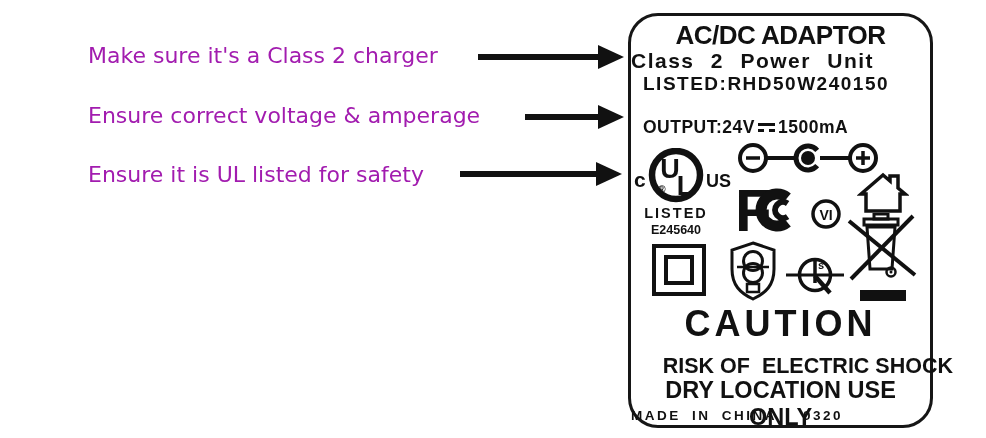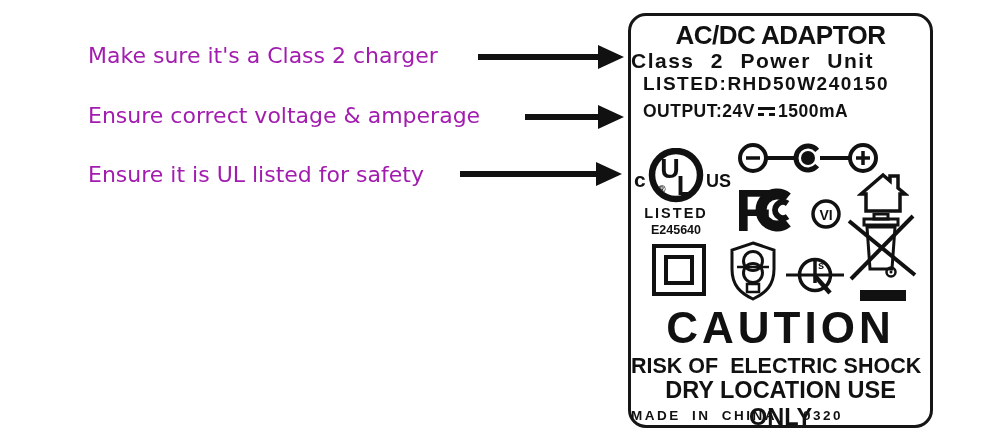--- a/index.html
+++ b/index.html
@@ -13,37 +13,37 @@
     font-family:"DejaVu Sans", sans-serif;
     font-size:22px; color:#a21caf; white-space:nowrap;
   }
   .arrow { position:absolute; height:26px; }
   .arrow line { stroke:#111; stroke-width:6; }
   .arrow polygon { fill:#111; }
 
   
   .adaptor-label {
     position:absolute; left:628px; top:13px; width:299px; height:409px;
-    border:3px solid #161616; border-radius:18px; background:#fff;
+    border:3px solid #161616; border-radius:30px; background:#fff;
   }
   .adaptor-label > div, .adaptor-label > svg { position:absolute; }
   .lbl-title   { top:4px;  left:0; width:100%; text-align:center; font-size:26px; font-weight:bold; letter-spacing:-0.5px; }
   .lbl-sub     { top:33px; left:0; width:100%; text-align:left; font-size:21px; font-weight:bold; letter-spacing:1.5px; word-spacing:9px; }
   .lbl-model   { top:57px;  left:12px; font-size:19px;   font-weight:bold; letter-spacing:1.5px; white-space:pre; }
   .lbl-input   { top:81px;  left:9px;  font-size:17.5px; font-weight:bold; letter-spacing:0.5px; white-space:pre; }
-  .lbl-output  { top:85px; left:12px; font-size:17.5px; font-weight:bold; letter-spacing:0.5px; white-space:pre; }
+  .lbl-output  { top:101px; left:12px; font-size:17.5px; font-weight:bold; letter-spacing:0.5px; white-space:pre; }
   .dc-symbol {
     display:inline-block; width:17px; height:10px; position:relative; margin:0 3px;
     vertical-align:baseline;
   }
   .dc-symbol::before { content:""; position:absolute; left:0; right:0; top:0; border-top:3.5px solid #111; }
   .dc-symbol::after  { content:""; position:absolute; left:0; right:0; top:6px; border-top:3.5px dashed #111; }
 
-  .lbl-caution { top:287px; left:0; width:100%; text-align:center; font-size:44px; font-weight:bold; letter-spacing:4px; }
-  .lbl-risk    { top:338px; left:0; width:100%; text-align:left; font-size:21.5px; font-weight:bold; white-space:pre; }
+  .lbl-caution { top:287px; left:0; width:100%; text-align:center; font-size:36px; font-weight:bold; letter-spacing:4px; }
+  .lbl-risk    { top:338px; left:0; width:100%; text-align:right; font-size:21.5px; font-weight:bold; white-space:pre;padding-left:23px; }
   .lbl-dry     { top:361px; left:0; width:100%; text-align:center; font-size:23.5px; font-weight:bold; }
   .lbl-made    { top:392px; left:0; width:100%; font-size:13.5px; font-weight:bold; letter-spacing:2.5px; word-spacing:5px; }
   .lbl-made .date-code { margin-left:26px; }
 
   svg text { font-family:"Liberation Sans", sans-serif; font-weight:bold; fill:#111; }
   svg .stroke { stroke:#111; fill:none; }
 </style>
 </head>
 <body>
 

